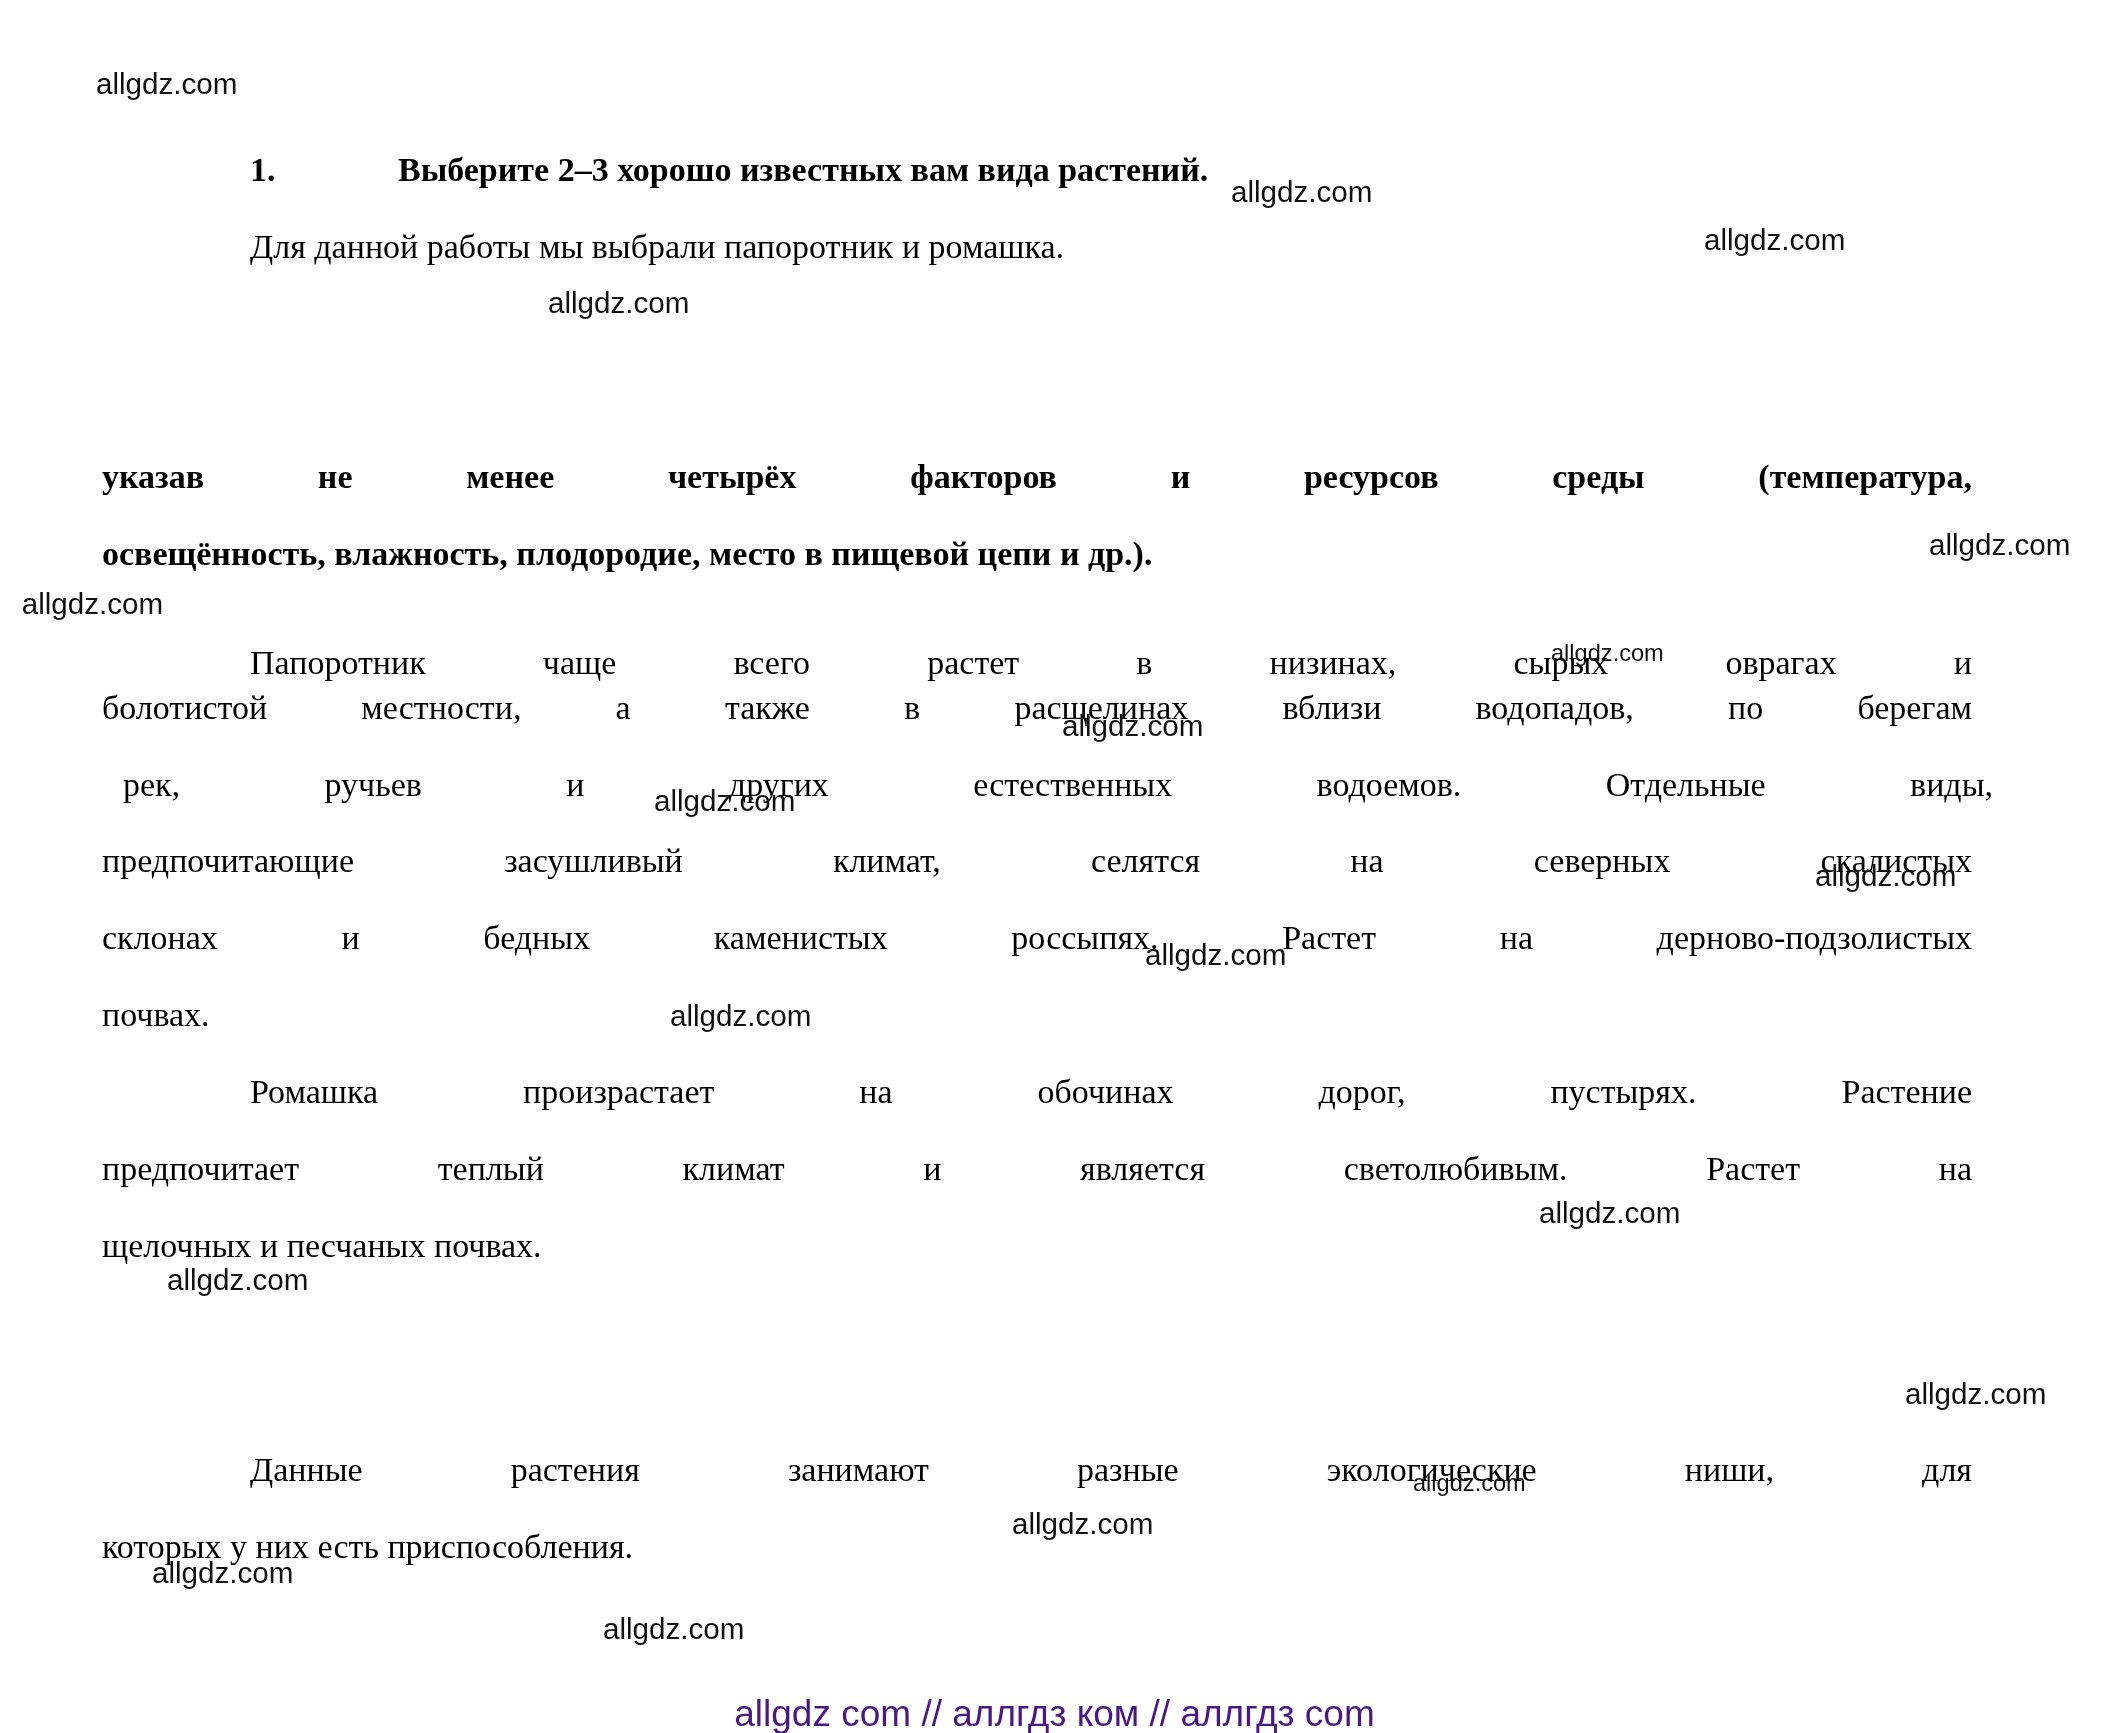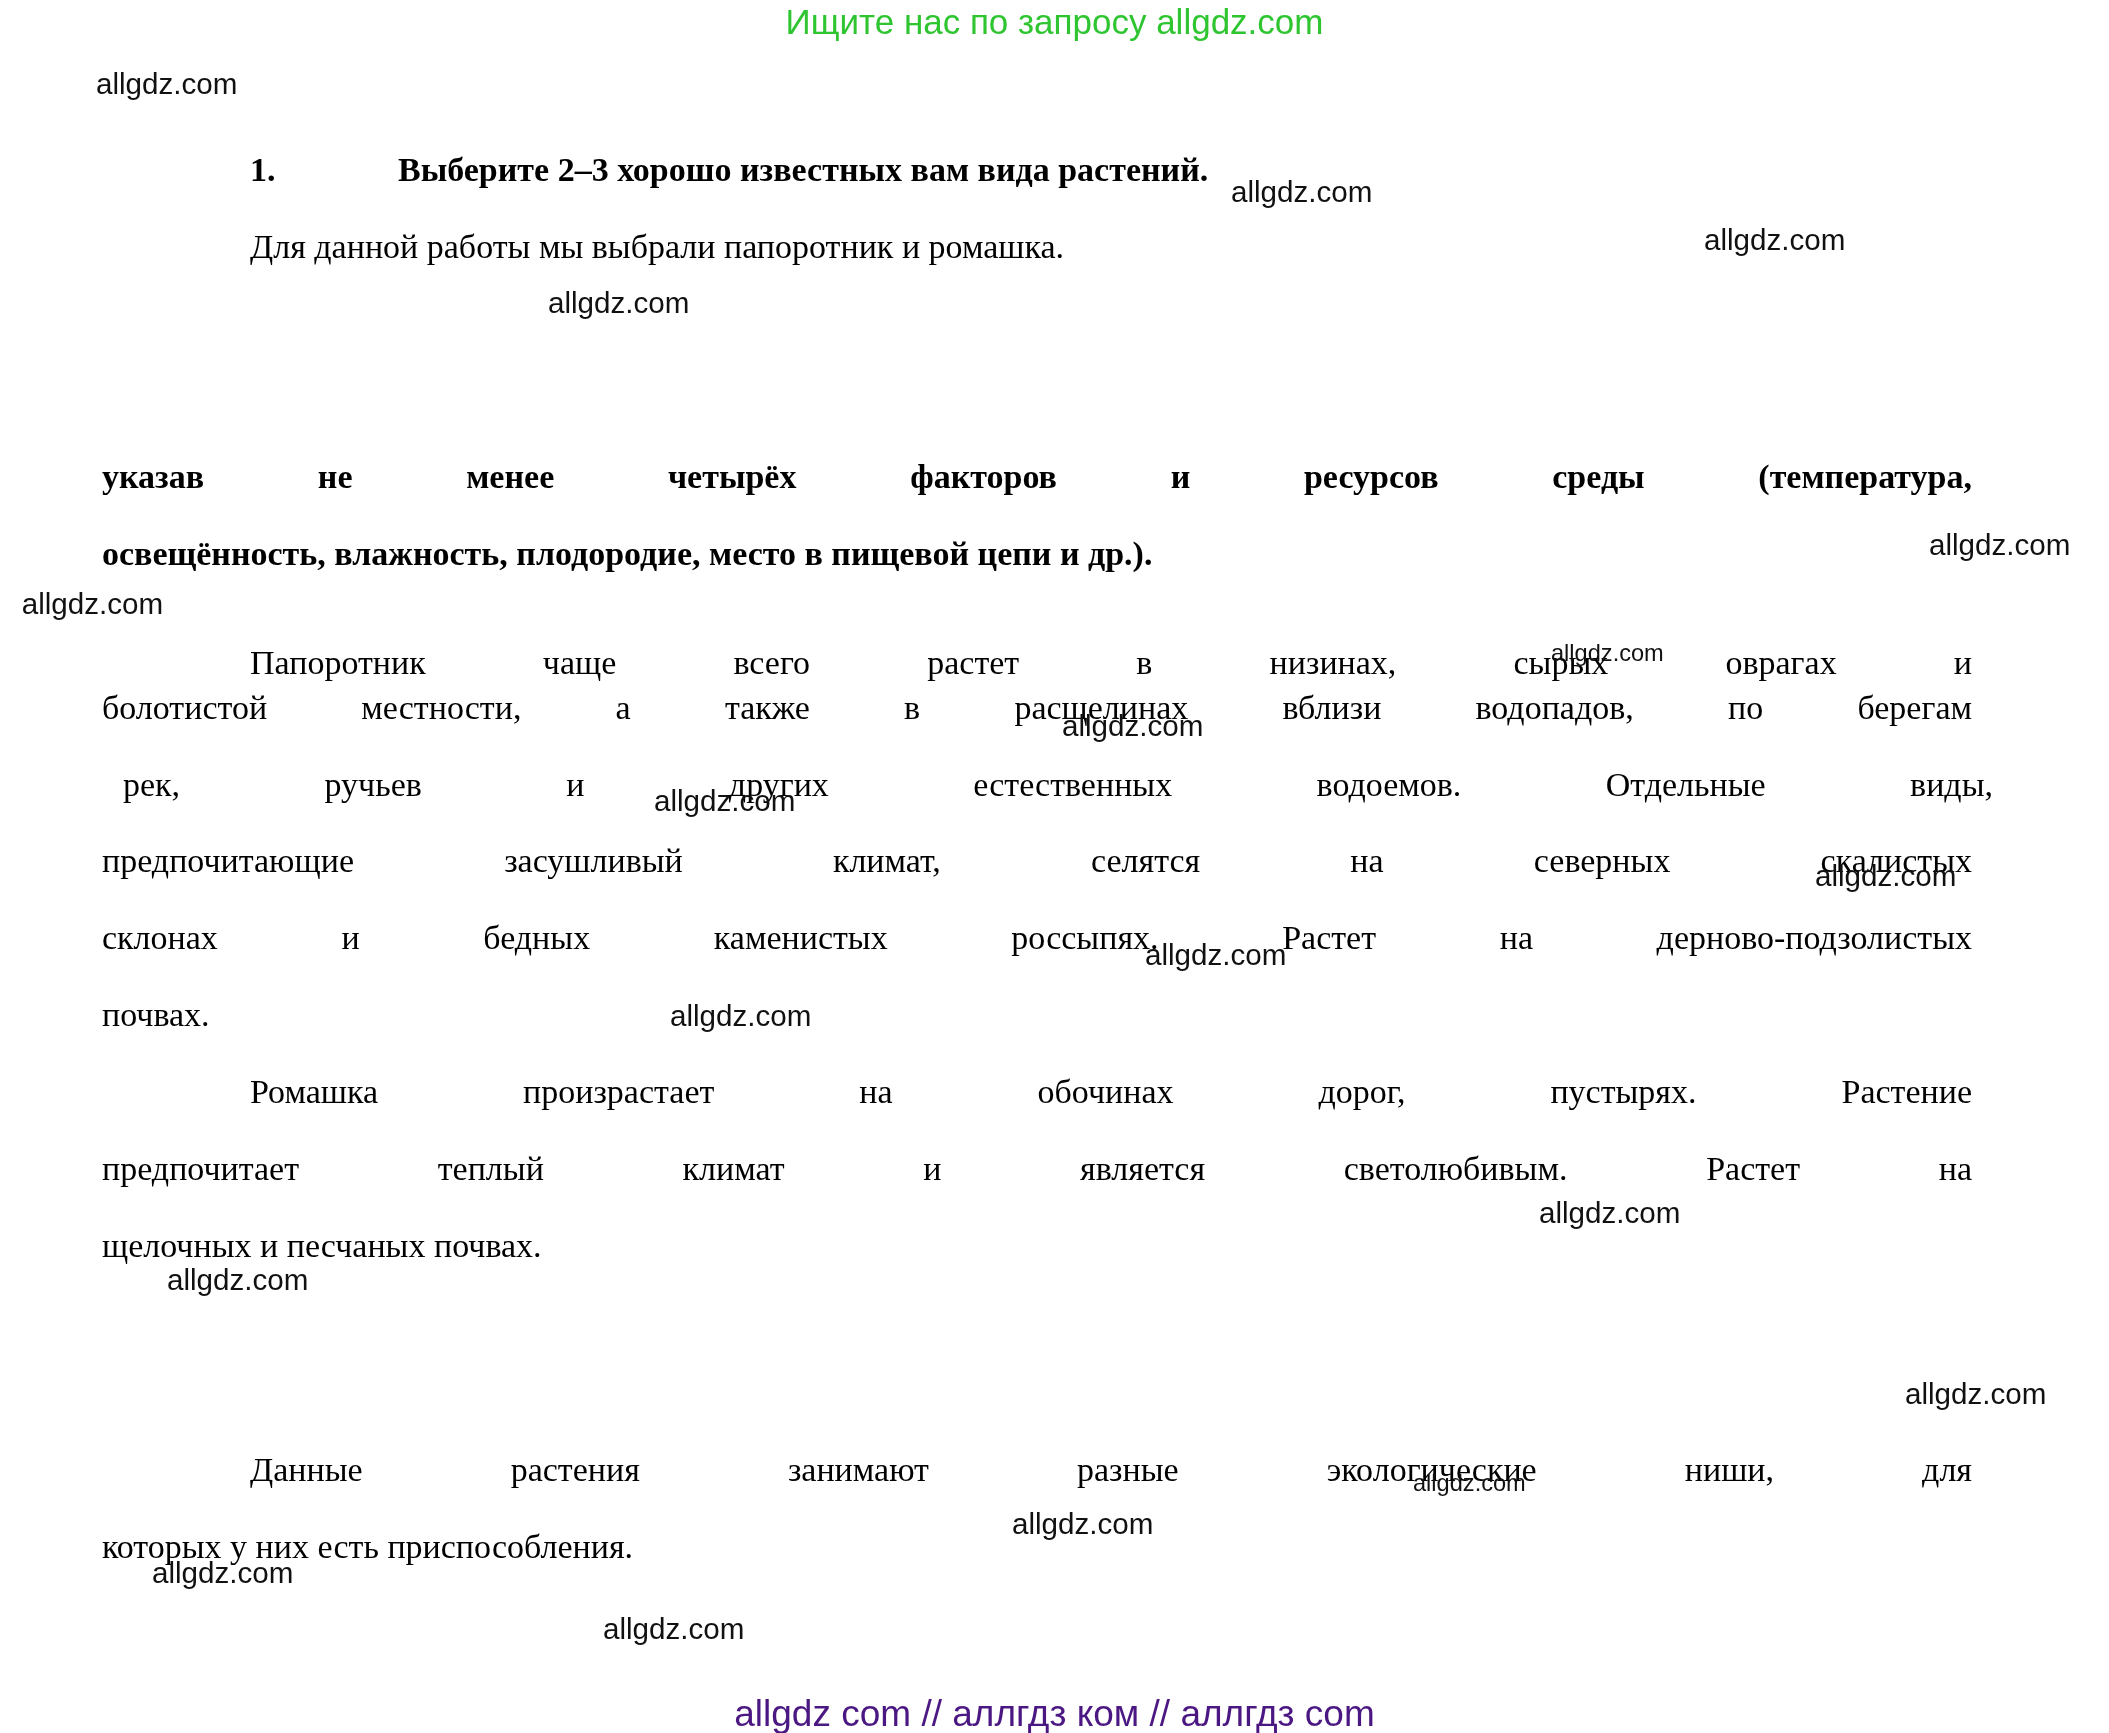--- a/index.html
+++ b/index.html
@@ -16,21 +16,20 @@
   .bold { font-weight:bold; }
   .justify { text-align:justify; text-align-last:justify; }
   .num { display:inline-block; width:148px; }
   .indent { padding-left:148px; box-sizing:border-box; }
 </style>
 </head>
 <body>
 
 <div class="page">
 
-  <div class="top-banner">Ищите нас по запросу allgdz.com</div>
 
   <div class="line bold" style="top:140px;">
     <span class="indent" style="padding-left:148px;"></span><span class="num">1.</span><span>Выберите 2–3 хорошо известных вам вида растений.</span>
   </div>
   <div class="line indent" style="top:217px;">Для данной работы мы выбрали папоротник и ромашка.</div>
 
   <div class="line bold justify" style="top:447px;">указав не менее четырёх факторов и ресурсов среды (температура,</div>
   <div class="line bold" style="top:524px;">освещённость, влажность, плодородие, место в пищевой цепи и др.).</div>
 
   <div class="line justify indent" style="top:601px;margin-top:32px;">Папоротник чаще всего растет в низинах, сырых оврагах и</div>

